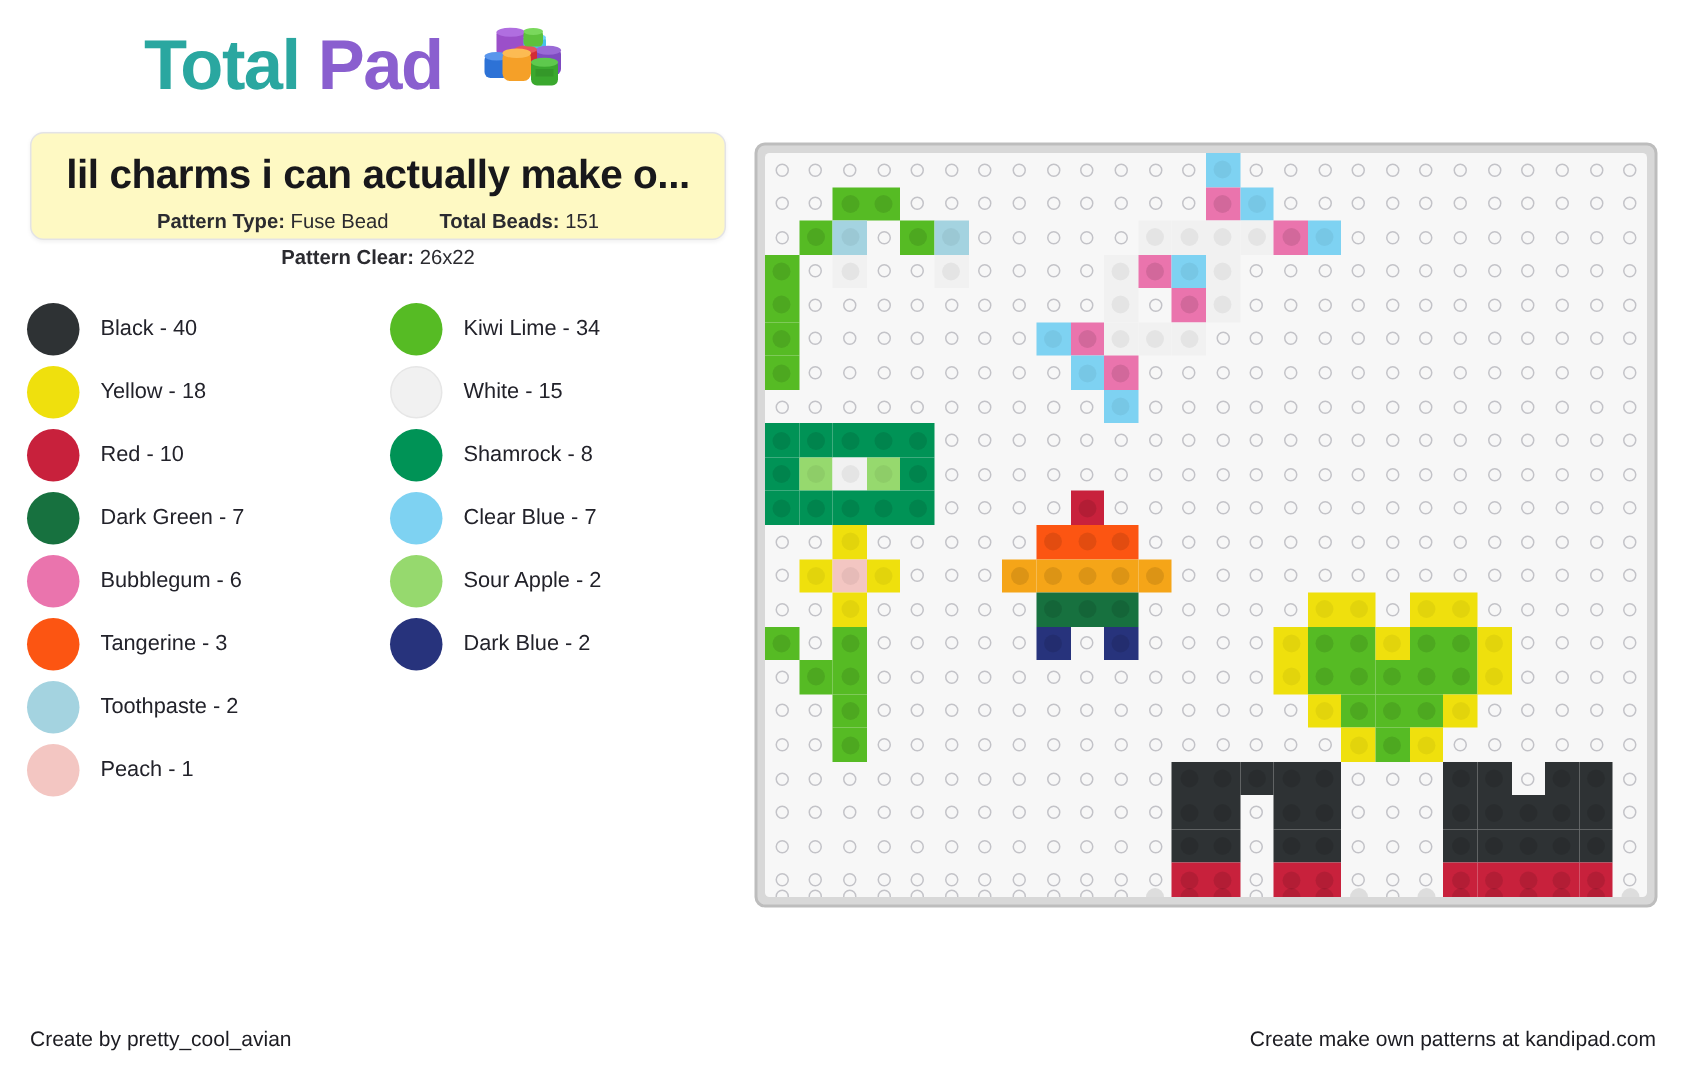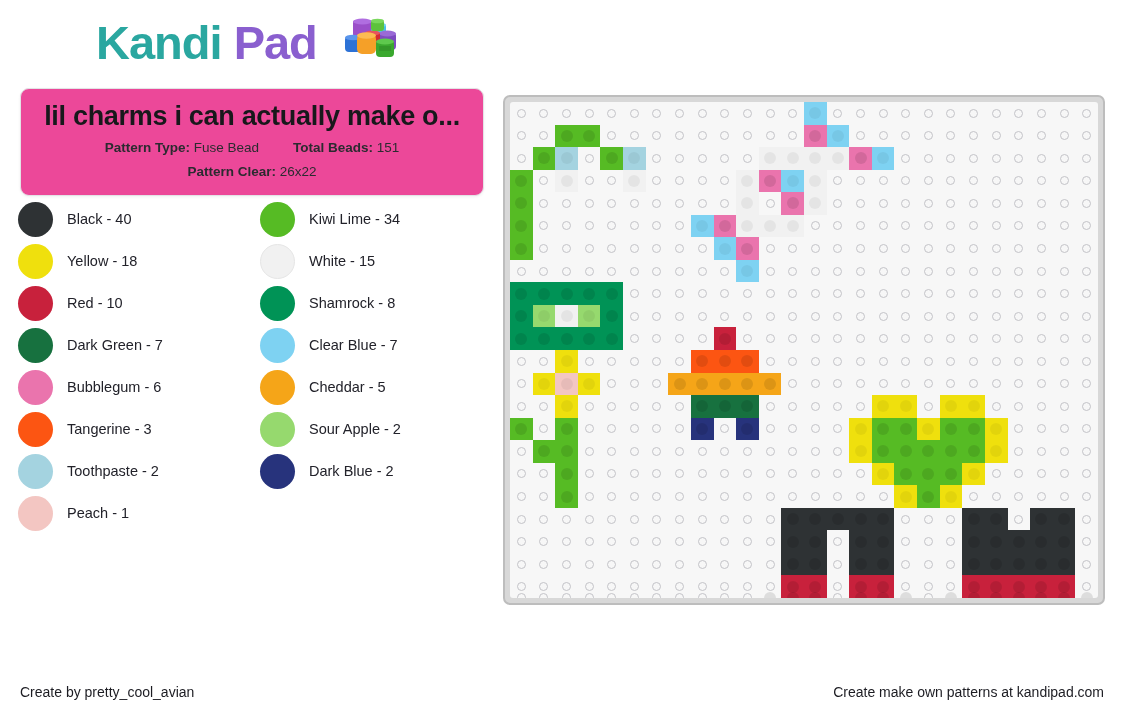--- a/index.html
+++ b/index.html
@@ -21,22 +21,22 @@
     font-size: 47px; font-weight: 700; letter-spacing: -1px;
     line-height: 1; white-space: nowrap;
   }
   .logo-kandi { color: #2aa7a0; }
   .logo-pad   { color: #8a5fcf; }
   .logo-beads { width: 72px; height: 48px; display:block; }
 
   
   .info-card {
     position: absolute; left: 20px; top: 88px;
-    width: 464px; height: 108px;
-    background: #ec4899;
+    width: 464px; height: 72px;
+    background: #fef9c3;
     border: 1px solid #e3e3e6;
     border-radius: 9px;
     box-shadow: 0 1px 3px rgba(0,0,0,0.06);
     padding: 12px 14px 10px;
   }
   .pattern-title {
     font-size: 27px; font-weight: 700; color: #18181b;
     text-align: center; white-space: nowrap; overflow: hidden;
     line-height: 1.12; letter-spacing: -0.3px;
   }
@@ -111,21 +111,21 @@
     font-size: 14px; color: #1c1c22;
   }
 </style>
 </head>
 <body>
 
 <div class="page">
 
   <div class="logo-wrap">
     <div class="logo-text">
-      <span class="logo-kandi">Kandi</span><span>&nbsp;</span><span class="logo-pad">Pad</span>
+      <span class="logo-kandi">Total</span><span>&nbsp;</span><span class="logo-pad">Pad</span>
     </div>
     <svg class="logo-beads" viewBox="0 0 72 48">
       <g>
         <rect x="26" y="2" width="19" height="17" rx="3" fill="#9b4fc9"></rect>
         <ellipse cx="35.5" cy="3.5" rx="9.5" ry="3" fill="#b06ee0"></ellipse>
         <rect x="44" y="6" width="15" height="14" rx="3" fill="#49c1ea"></rect>
         <ellipse cx="51.5" cy="7" rx="7.5" ry="2.6" fill="#6fd4f5"></ellipse>
         <rect x="52" y="14" width="17" height="18" rx="4" fill="#7e4bc0"></rect>
         <ellipse cx="60.5" cy="15.5" rx="8.5" ry="3" fill="#9a6ad6"></ellipse>
         <rect x="38" y="14" width="15" height="13" rx="3" fill="#d32b35"></rect>
@@ -197,24 +197,20 @@
       </div>
       <div class="legend-item">
         <span class="swatch" style="background: rgb(0, 147, 86);"></span>
         <span class="legend-label">Shamrock - 8</span>
       </div>
       <div class="legend-item">
         <span class="swatch" style="background: rgb(126, 210, 242);"></span>
         <span class="legend-label">Clear Blue - 7</span>
       </div>
       <div class="legend-item">
-        <span class="swatch" style="background: rgb(245, 165, 24);"></span>
-        <span class="legend-label">Cheddar - 5</span>
-      </div>
-      <div class="legend-item">
         <span class="swatch" style="background: rgb(150, 217, 110);"></span>
         <span class="legend-label">Sour Apple - 2</span>
       </div>
       <div class="legend-item">
         <span class="swatch" style="background: rgb(39, 51, 124);"></span>
         <span class="legend-label">Dark Blue - 2</span>
       </div>
     </div>
 
   <div class="board">

